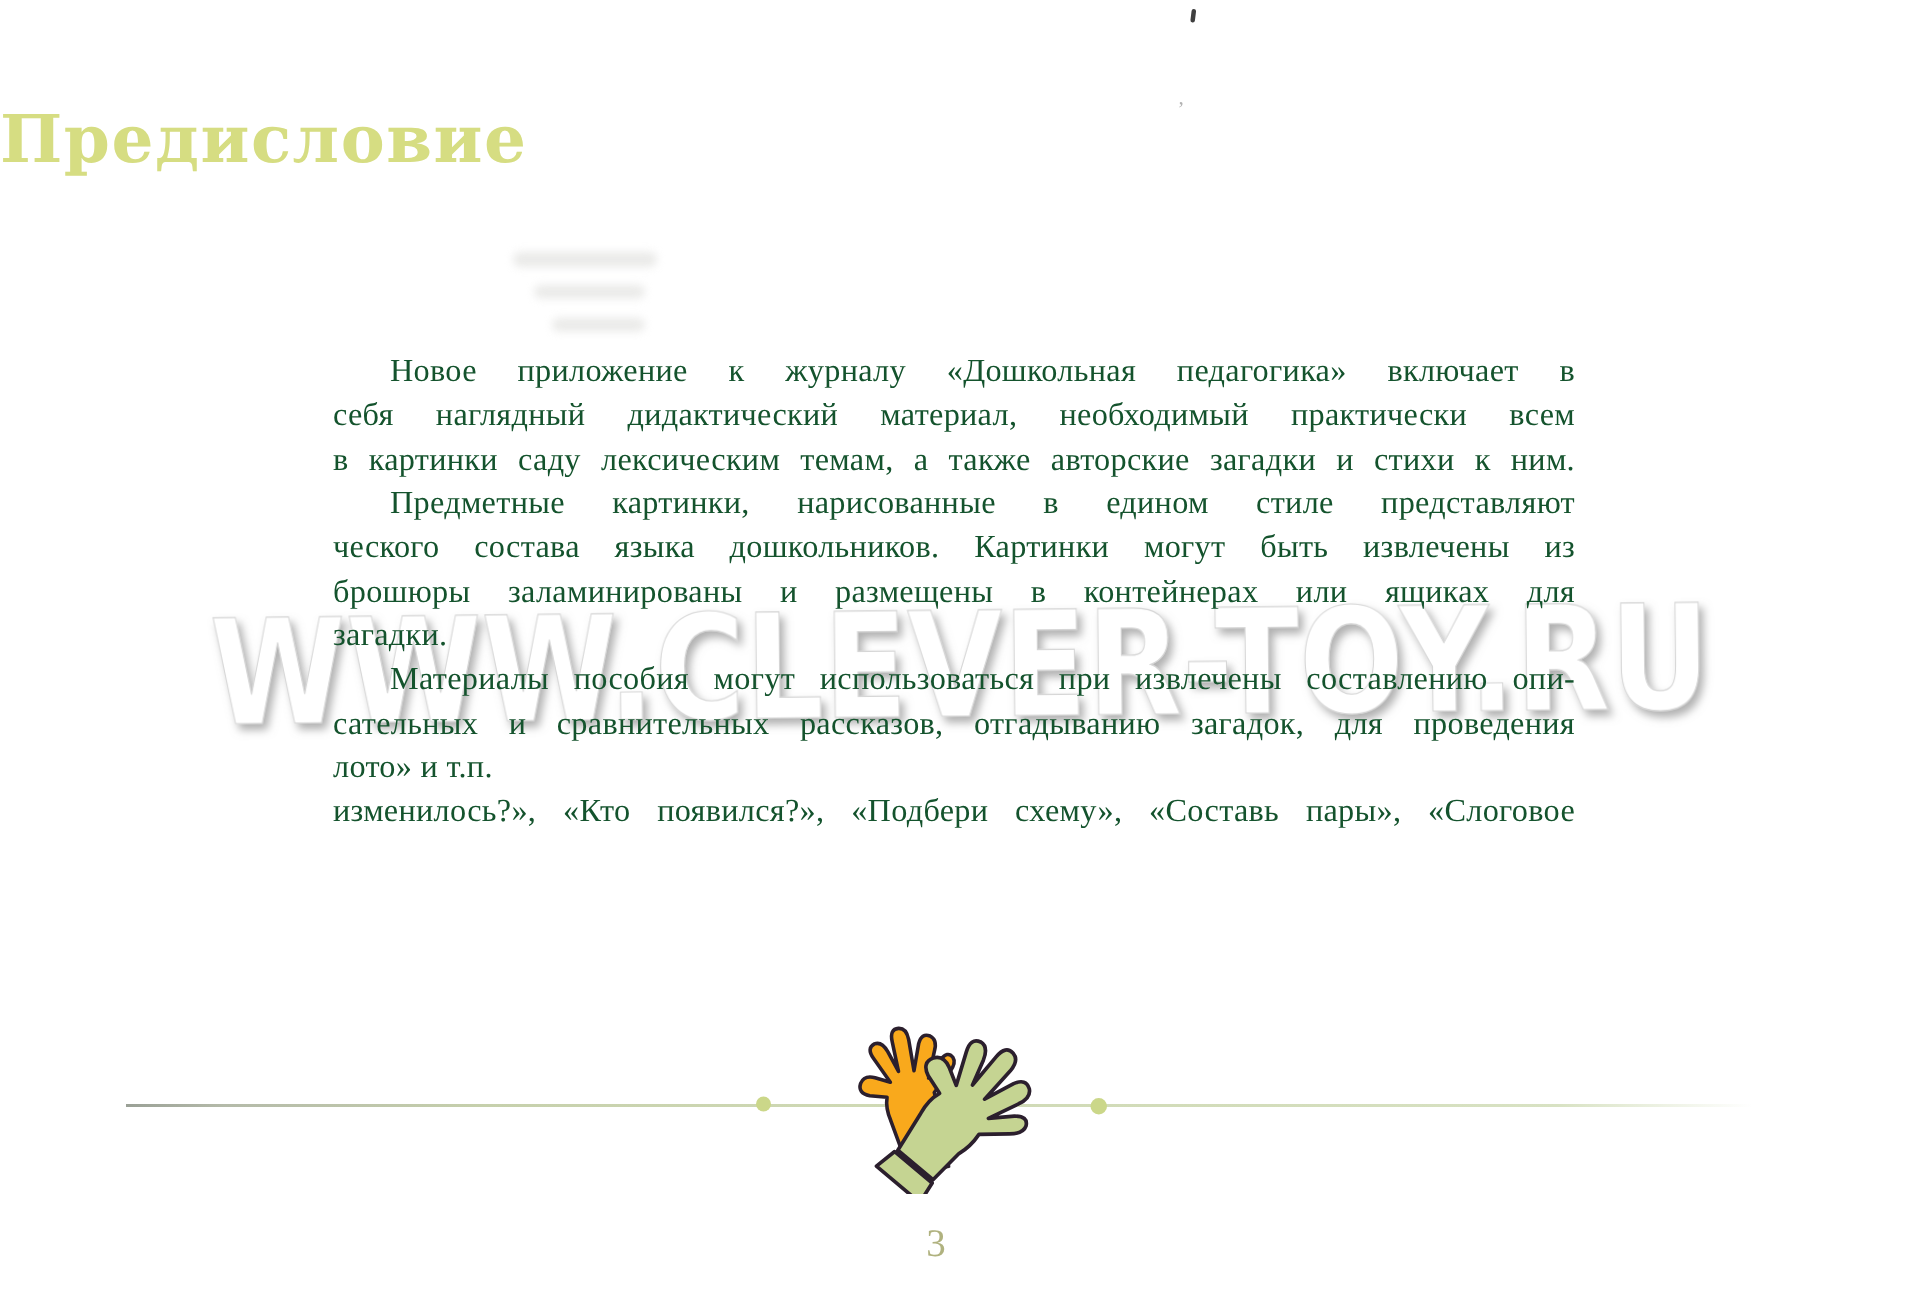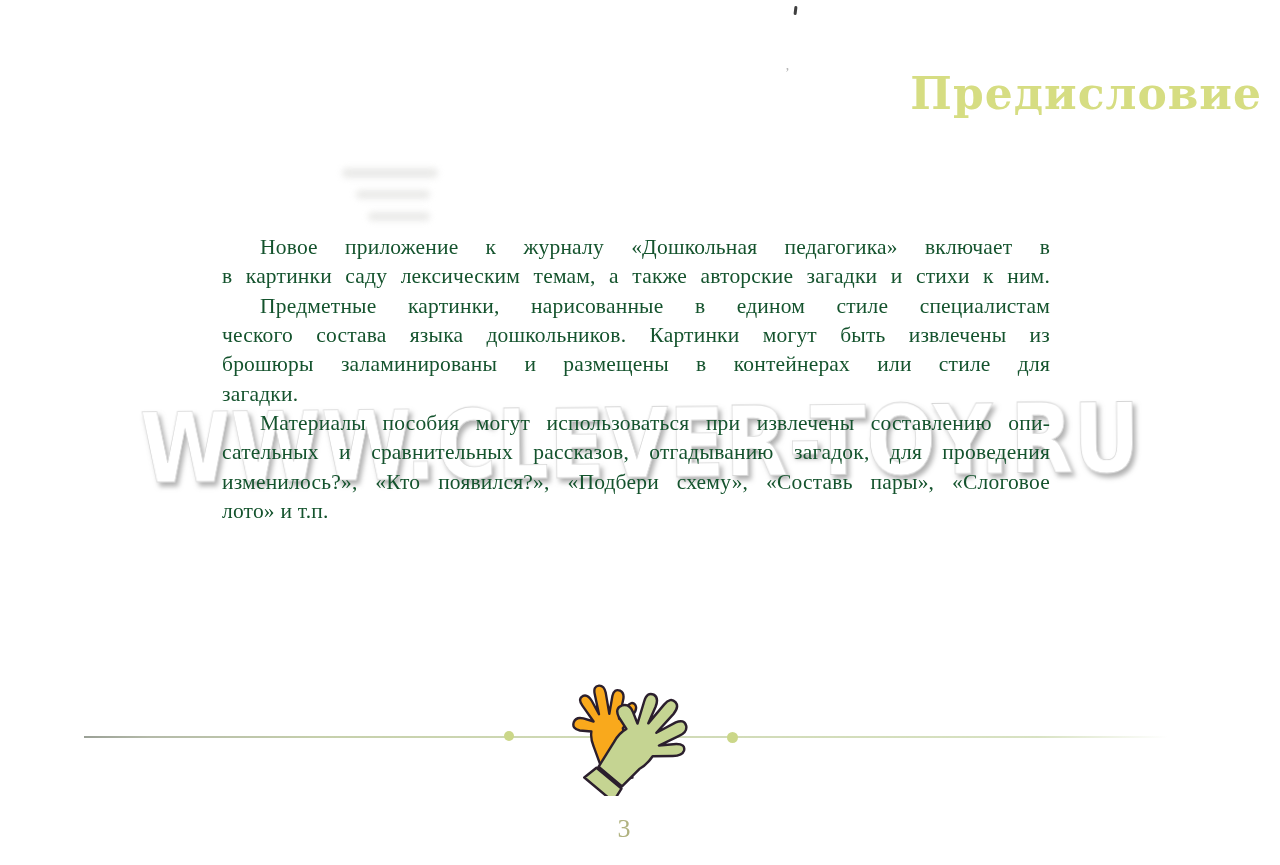--- a/index.html
+++ b/index.html
@@ -5,21 +5,21 @@
   html,body { margin:0; padding:0; background:#ffffff; }
   .page {
     position:relative; width:1280px; height:865px;
     background:#ffffff; overflow:hidden;
     font-family:"Liberation Serif", serif;
   }
 
   
   .title {
     position:absolute; top:70px; left:0; width:1262px;
-    text-align:right;
+    text-align:left;
     font-family:"DejaVu Serif", serif;
     font-weight:bold; font-size:44px; line-height:1.1;
     color:#d6dd82; letter-spacing:1px;
     margin:0;
   }
 
   
   .bleed { position:absolute; left:330px; top:168px; width:140px; height:70px; }
   .bleed i {
     display:block; position:absolute; background:#d9d9d6;
@@ -105,33 +105,34 @@
           <feDropShadow dx="3" dy="4" stdDeviation="2.8" flood-color="#7d7d7d" flood-opacity="0.6"></feDropShadow>
         </filter>
       </defs>
       <text class="wm-text" x="14" y="107" textLength="1000" lengthAdjust="spacingAndGlyphs" filter="url(#wmf)">WWW.CLEVER-TOY.RU</text>
     </svg>
   </div>
 
   <div class="body-text">
     <div>
       <div class="bl ind">Новое приложение к журналу «Дошкольная педагогика» включает в</div>
+      <div class="bl">себя наглядный дидактический материал, необходимый практически всем</div>
       <div class="bl">в картинки саду лексическим темам, а также авторские загадки и стихи к ним.</div>
     </div>
     <div>
-      <div class="bl ind">Предметные картинки, нарисованные в едином стиле специалистам</div>
+      <div class="bl ind">Предметные картинки, нарисованные в едином стиле представляют</div>
       <div class="bl">ческого состава языка дошкольников. Картинки могут быть извлечены из</div>
-      <div class="bl">брошюры заламинированы и размещены в контейнерах или стиле для</div>
+      <div class="bl">брошюры заламинированы и размещены в контейнерах или ящиках для</div>
       <div class="bl end">загадки.</div>
     </div>
     <div>
       <div class="bl ind">Материалы пособия могут использоваться при извлечены составлению опи-</div>
       <div class="bl">сательных и сравнительных рассказов, отгадыванию загадок, для проведения</div>
+      <div class="bl end">лото» и т.п.</div>
       <div class="bl">изменилось?», «Кто появился?», «Подбери схему», «Составь пары», «Слоговое</div>
-      <div class="bl end">лото» и т.п.</div>
     </div>
   </div>
 
   <div class="rule"></div>
   <span class="dot dot-left"></span>
   <span class="dot dot-right"></span>
 
   <div class="gloves">
     <svg viewBox="0 0 170 118" width="170" height="118">
       <defs>

